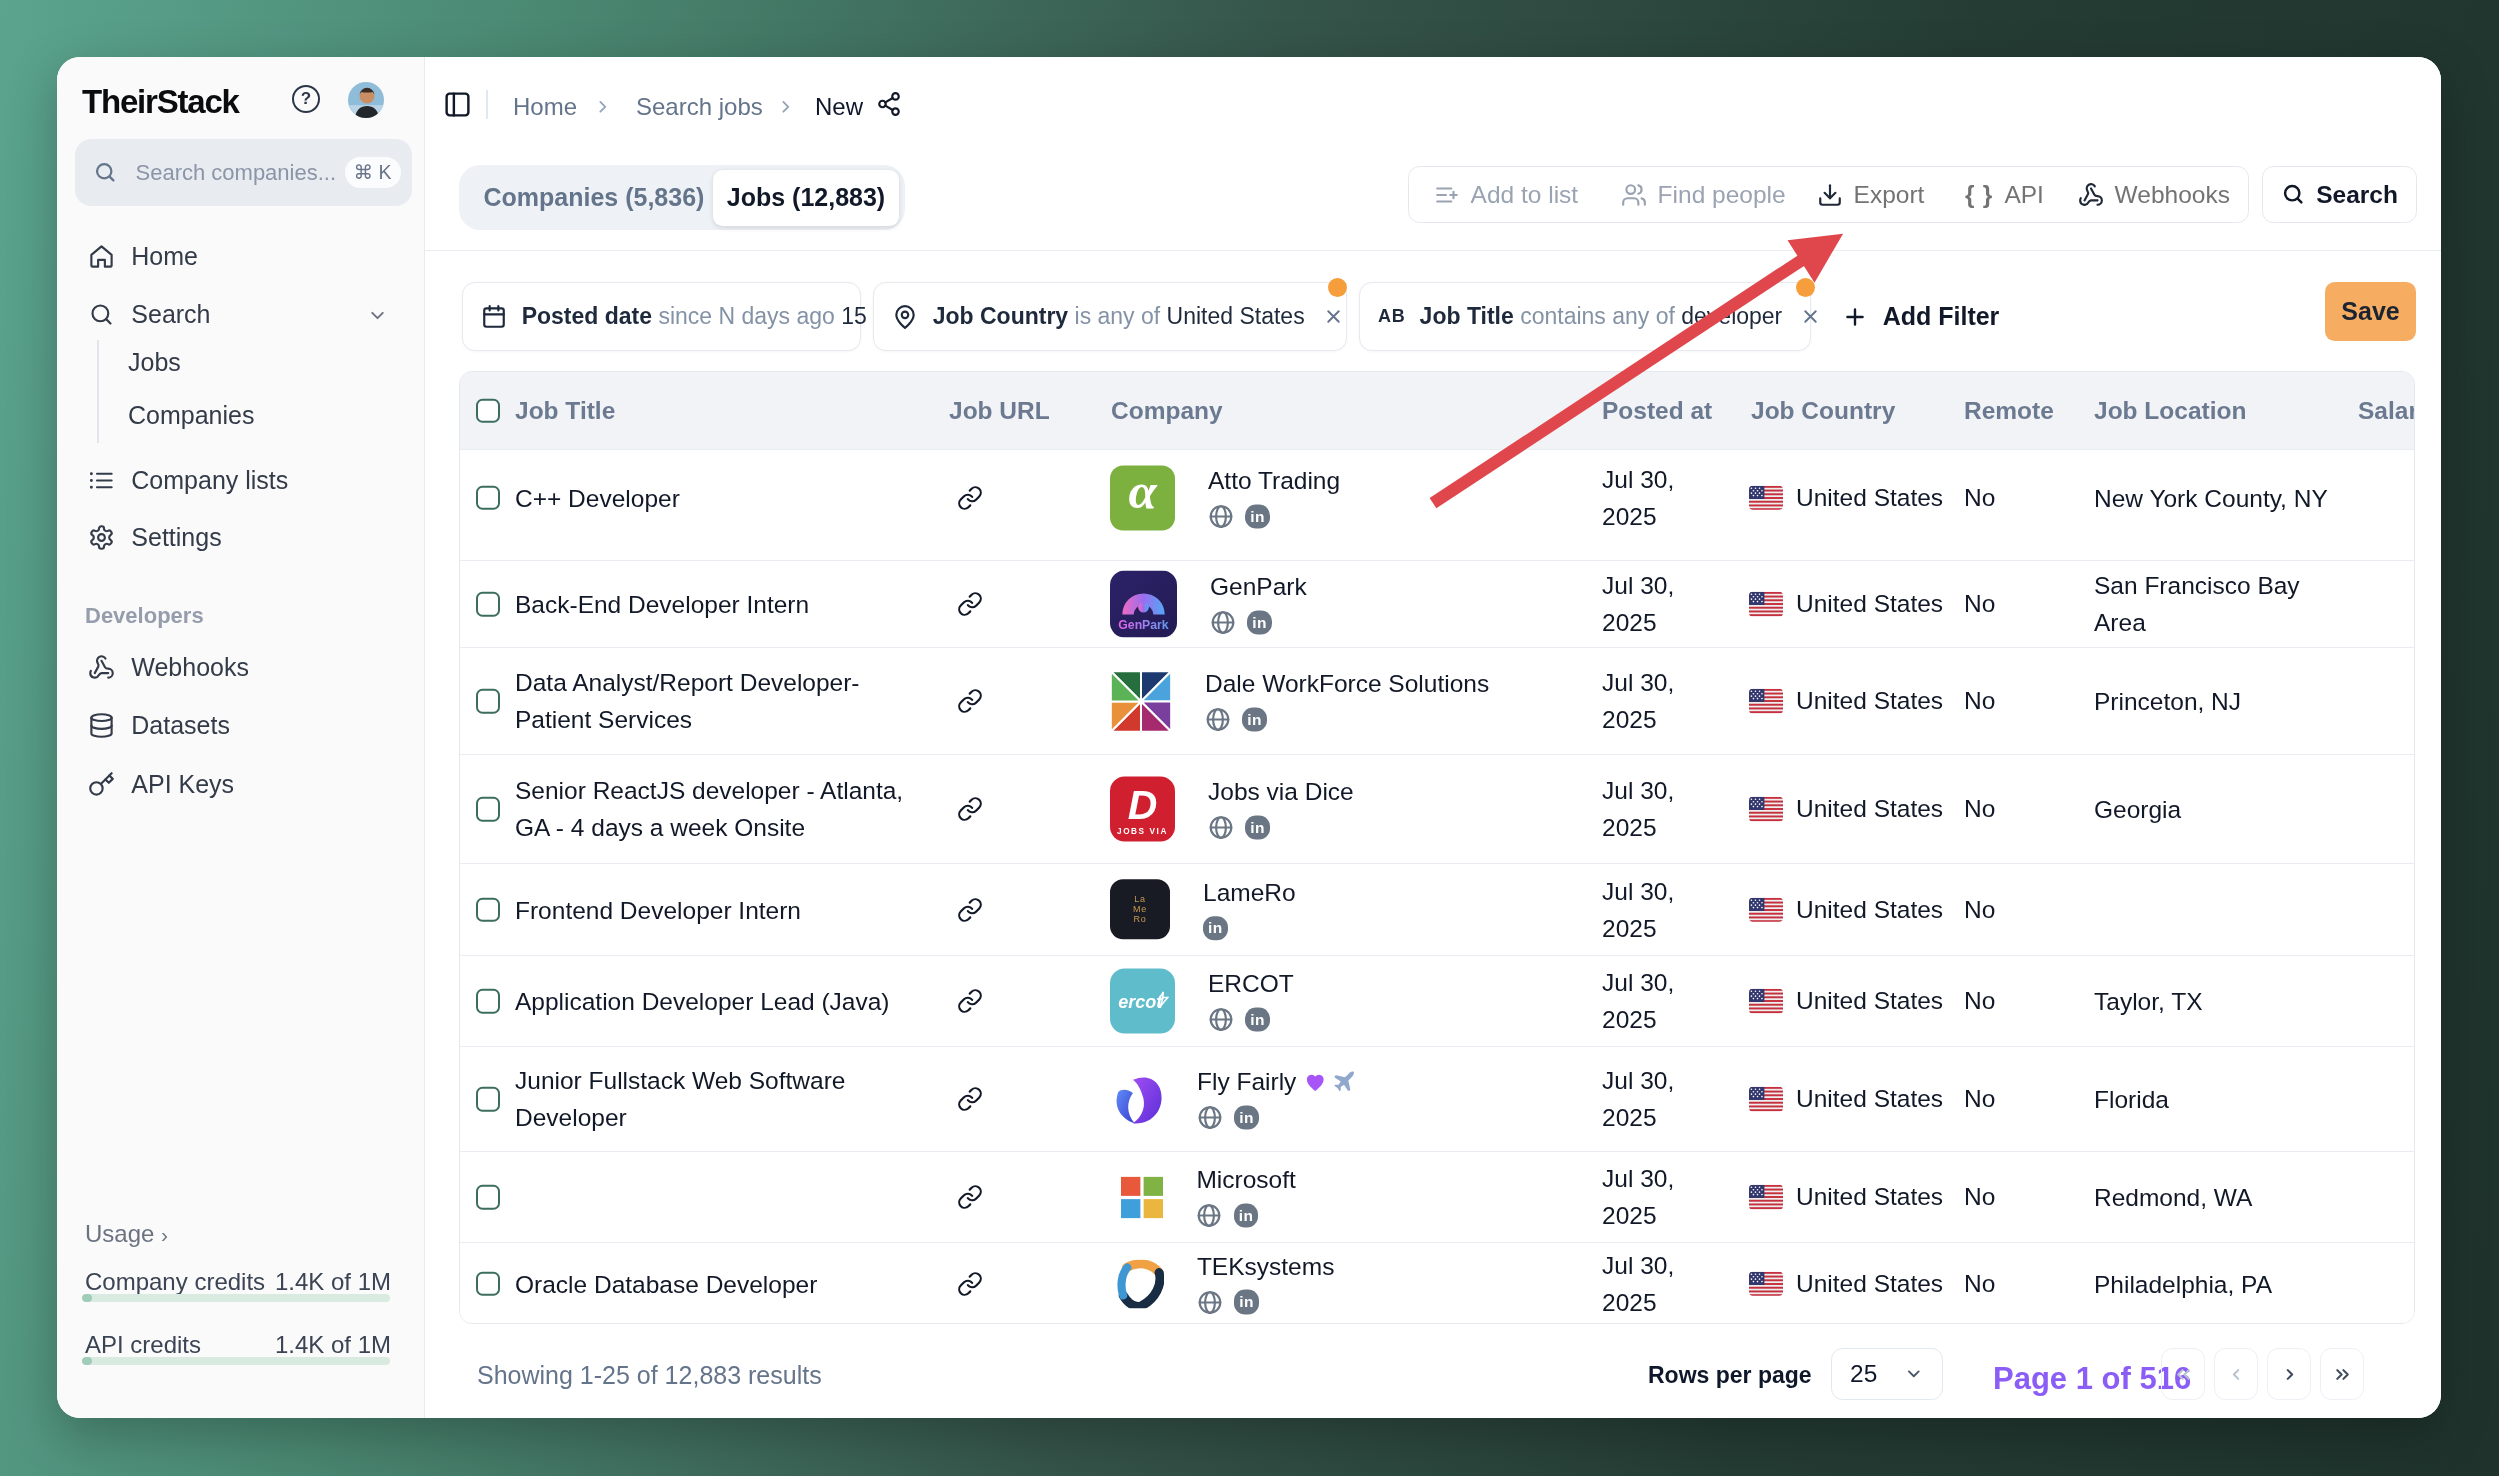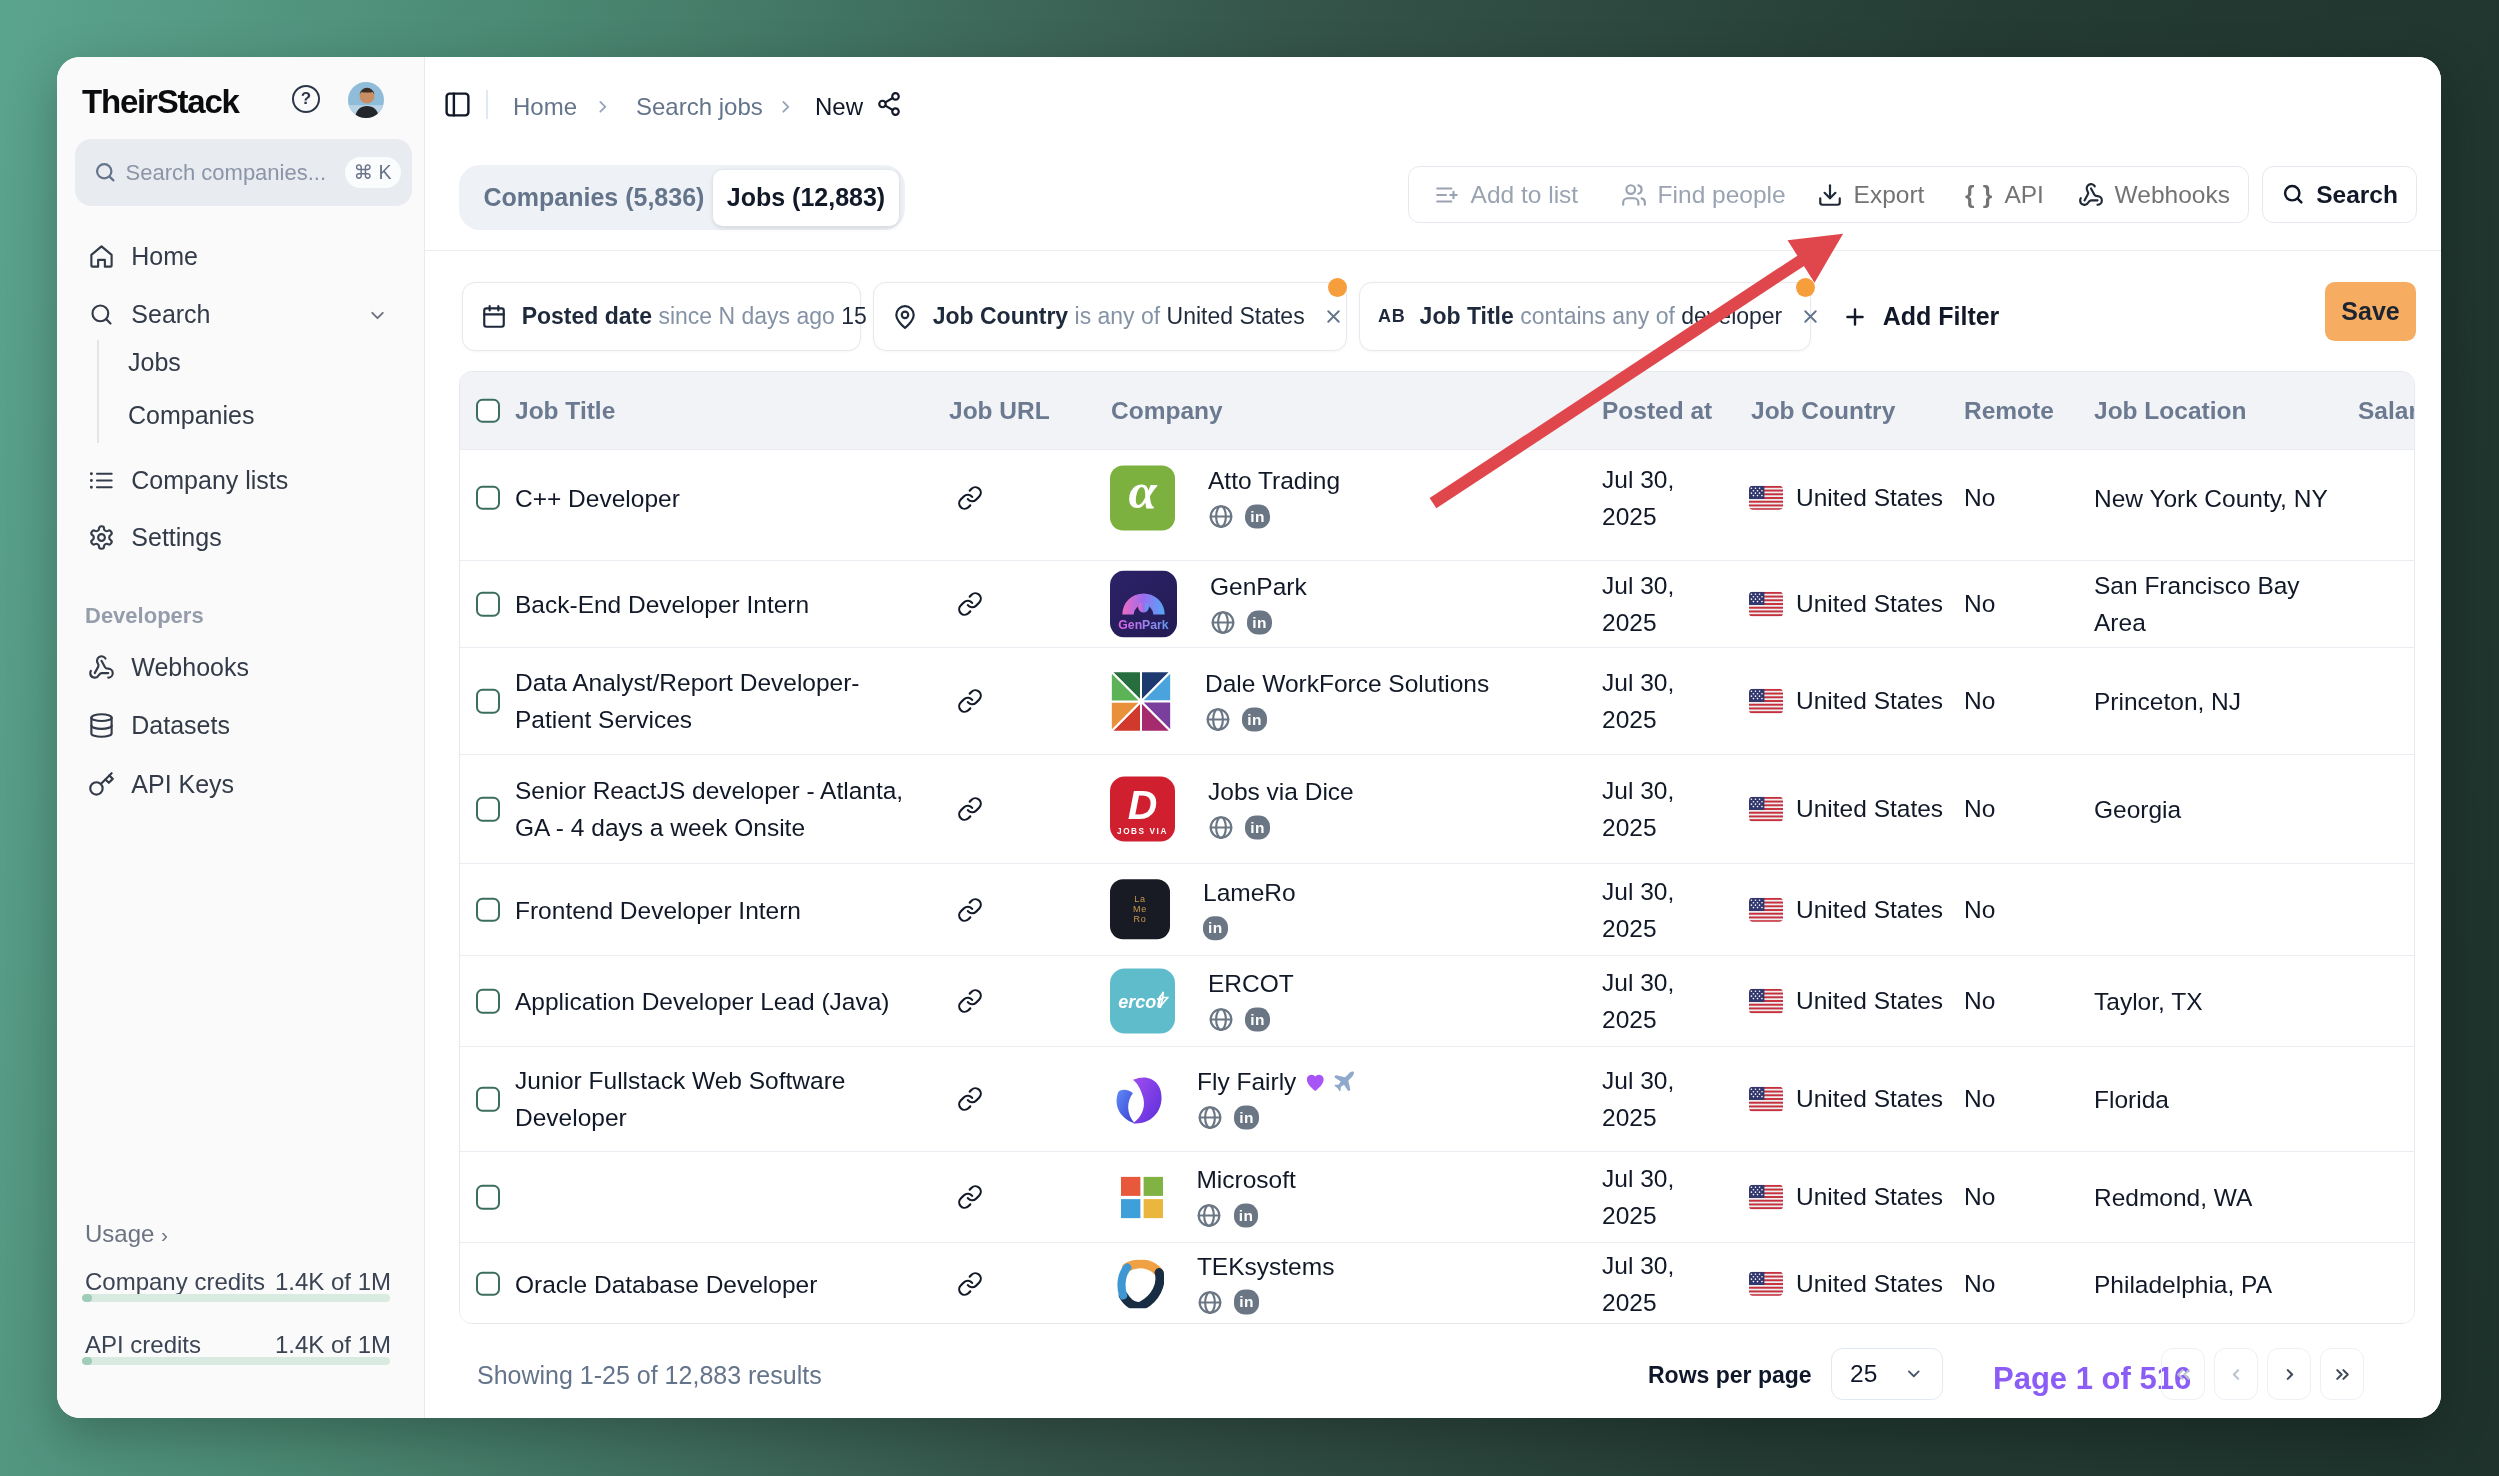--- a/index.html
+++ b/index.html
@@ -5,21 +5,21 @@
 *{margin:0;padding:0;box-sizing:border-box}
 html,body{width:2500px;height:1477px;overflow:hidden}
 body{font-family:"Liberation Sans",sans-serif;background:linear-gradient(100deg,#5ba48e 0%,#4a8872 20%,#35544a 47%,#243c34 72%,#1f332c 100%);-webkit-font-smoothing:antialiased}
 .card{position:absolute;left:57px;top:57px;width:2384px;height:1361px;background:#fff;border-radius:23px;overflow:hidden;display:flex;box-shadow:0 16.3px 49px rgba(0,0,0,.25)}
 
 .side{position:relative;width:368px;flex:none;background:#fafafa;border-right:0.8px solid #e8eaee}
 .logo{position:absolute;left:25px;top:26px;font-size:33px;font-weight:800;letter-spacing:-1.2px;color:#0b0c0e}
 .helpc{position:absolute;left:235px;top:28px;width:28px;height:28px;border:2.1px solid #2b3647;border-radius:50%;color:#2b3647;font-size:17px;font-weight:700;text-align:center;line-height:24px}
 .avatar{position:absolute;left:291px;top:24.5px;width:36px;height:36px;border-radius:50%;overflow:hidden}
 .sbox{position:absolute;left:18px;top:82px;width:337px;height:67px;background:#e8ebf0;border-radius:16.3px;display:flex;align-items:center}
-.sbox .ph{color:#8b95a7;font-size:22px;margin-left:8px;white-space:nowrap}
+.sbox .ph{color:#8b95a7;font-size:22px;margin-left:18px;white-space:nowrap}
 .kbd{position:absolute;right:11.4px;top:18px;width:56px;height:31px;background:#fbfcfd;border-radius:15.5px;color:#68738a;font-size:19.6px;text-align:center;line-height:31px}
 .nitem{position:absolute;left:31px;display:flex;align-items:center;gap:16.3px;color:#333b49;font-size:25px}
 .nitem svg{flex:none}
 .nsub{position:absolute;left:71px;color:#333b49;font-size:25px}
 .vline{position:absolute;left:40px;top:283px;width:1.6px;height:103px;background:#e2e5ea}
 .seclab{position:absolute;left:28px;color:#959dac;font-size:22px;font-weight:600}
 .usage{position:absolute;left:28px;color:#6b7280;font-size:24px}
 .credrow{position:absolute;left:28px;width:306px;display:flex;justify-content:space-between;color:#3b4454;font-size:24px}
 .bar{position:absolute;left:25px;width:308px;height:8.2px;border-radius:4.1px;background:#d9ebe0;overflow:hidden}
 .bar i{display:block;width:9.8px;height:100%;background:#9fcdb9;border-radius:4.1px}

